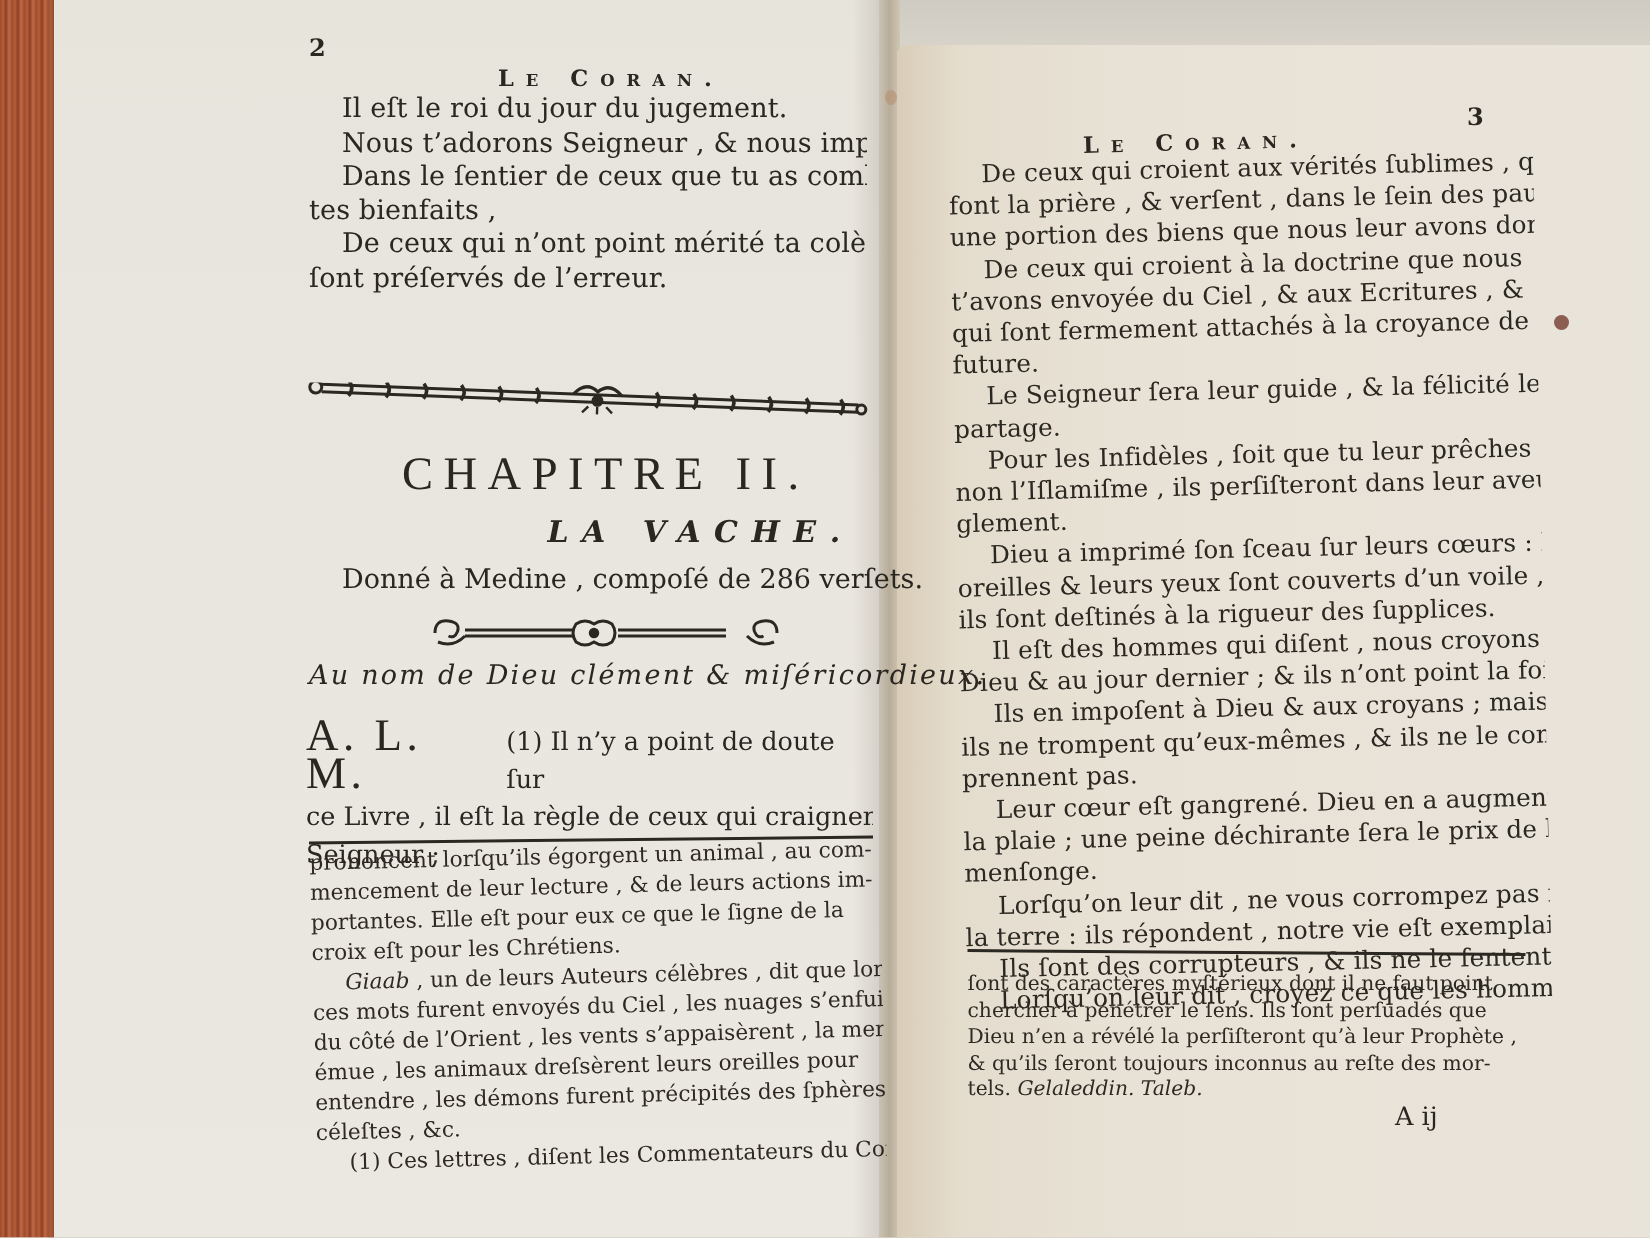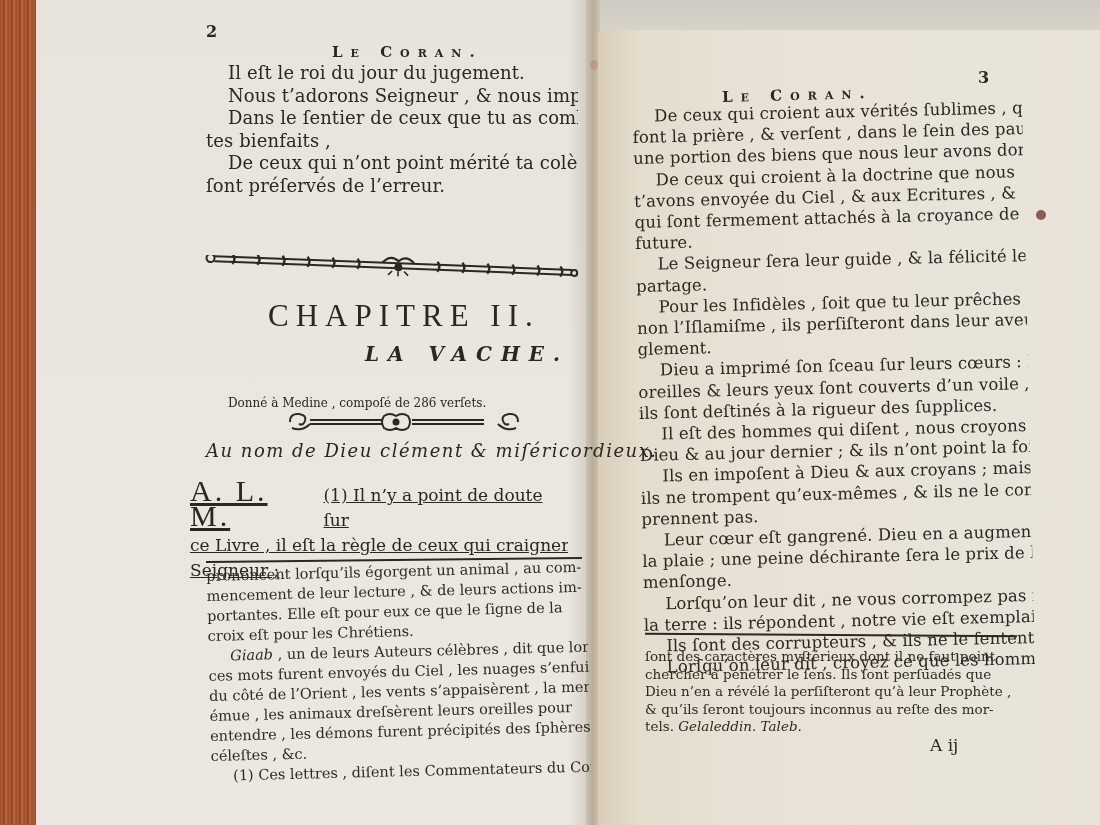--- a/index.html
+++ b/index.html
@@ -110,22 +110,21 @@
     }
     .chapter-sub {
       position: absolute;
       font-size: 20px;
       font-style: italic;
       letter-spacing: 9px;
       font-weight: bold;
     }
     .chapter-info {
       position: absolute;
-      font-size: 12px;
-      margin-top: 20px;
+      font-size: 18px;
     }
     .bismillah {
       position: absolute;
       font-size: 18px;
       font-style: italic;
       letter-spacing: 1.5px;
     }
     .alm-line {
       position: absolute;
       font-size: 17px;
@@ -233,21 +232,21 @@
     <circle cx="110" cy="12" r="2.5" fill="#2b2721"></circle>
     <line x1="126" y1="10" x2="198" y2="10"></line>
     <line x1="126" y1="14" x2="198" y2="14"></line>
     <path d="M232 12 q0 -9 -9 -8 q-8 1 -6 7 q2 5 6 3"></path>
     <path d="M230 18 q-10 4 -18 -4"></path>
   </g>
 </svg>
 
 <div class="bismillah" style="left:206px; top:440px;">Au nom de Dieu clément &amp; miſéricordieux.</div>
 
-<div class="alm-line" style="left:190px; top:478px; width:378px;text-decoration:underline;">
+<div class="alm-line" style="left:204px; top:478px; width:378px;">
   <div style="display:flex; align-items:baseline; gap:8px;">
     <span class="alm-big">A. L. M.</span>
     <span>(1) Il n’y a point de doute ſur</span>
   </div>
   <span class="line">ce Livre , il eſt la règle de ceux qui craignent le</span>
   <span class="line">Seigneur ;</span>
 </div>
 
 <div class="rule" style="left:206px; top:559px; width:376px; transform:rotate(-0.6deg);"></div>
 

